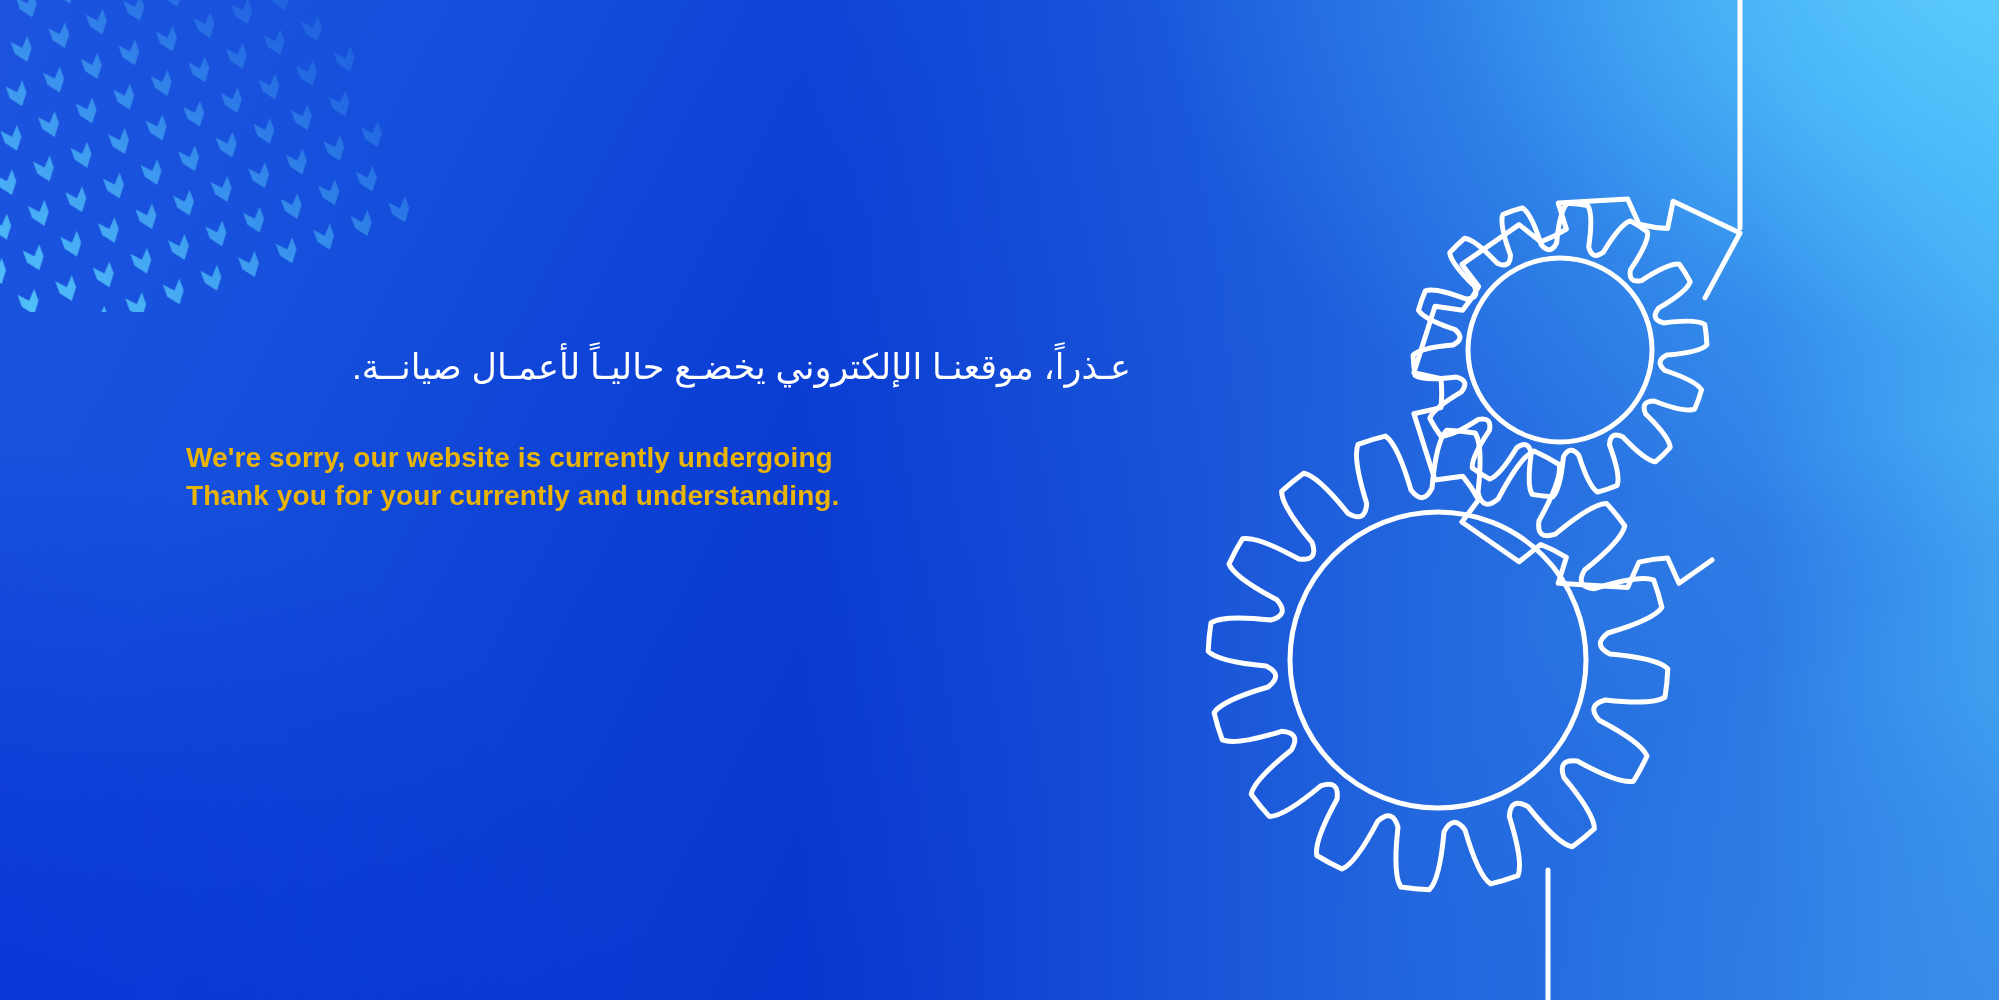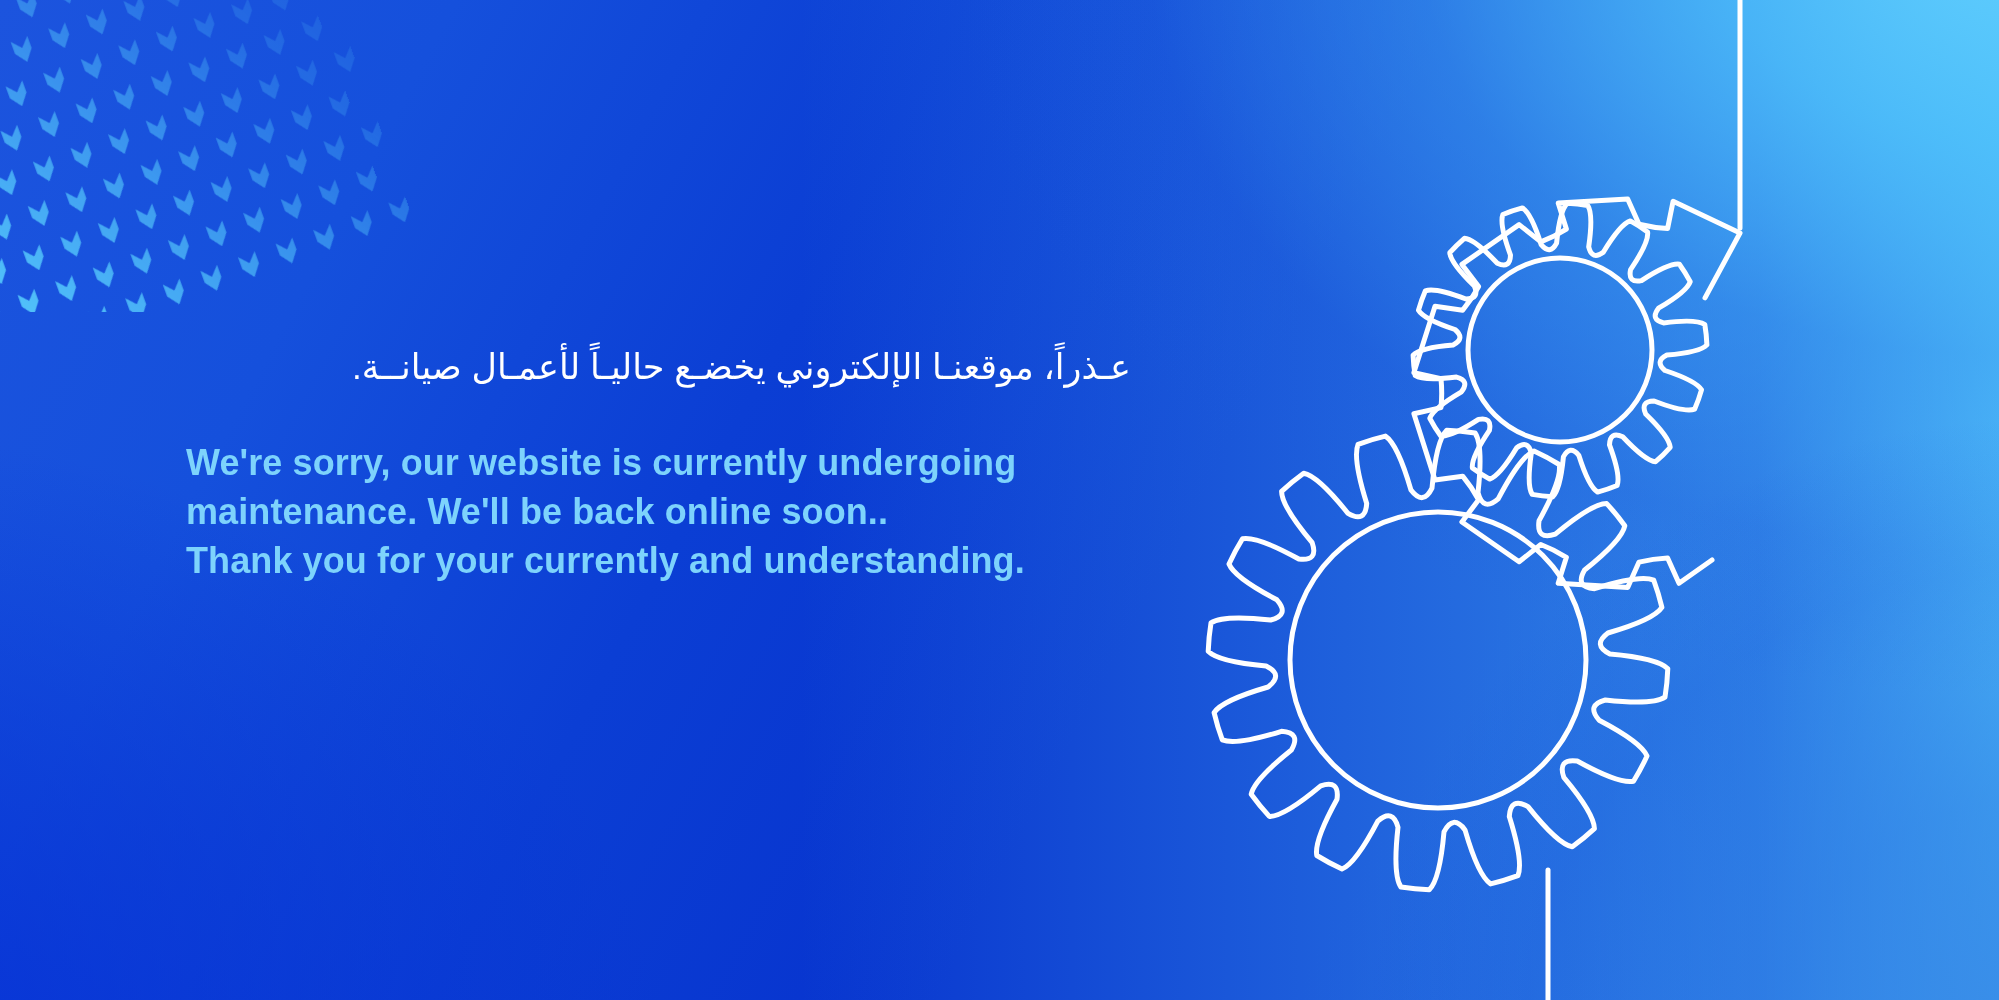--- a/index.html
+++ b/index.html
@@ -97,22 +97,22 @@
     line-height: 1.52;
     font-weight: 400;
     letter-spacing: 0.2px;
     width: 945px;
     white-space: nowrap;
   }
   .ar-line { display: block; }
 
   .en-block {
     margin-top: 46px;
-    color: #7dd3fc;
-    font-size: 36px;
+    color: #eab308;
+    font-size: 28px;
     line-height: 1.36;
     font-weight: 700;
     letter-spacing: 0.1px;
     direction: ltr;
     text-align: left;
   }
   .en-line { display: block; white-space: nowrap; }
 </style>
 </head>
 <body>
@@ -236,18 +236,17 @@
         </g>
     </svg>
   </div>
 
   <div class="copy">
     <div class="ar-block">
       <span class="ar-line">عـذراً، موقعنـا الإلكتروني يخضـع حاليـاً لأعمـال صيانــة.</span>
     </div>
     <div class="en-block">
       <span class="en-line">We're sorry, our website is currently undergoing</span>
-      <span class="en-line">maintenance. We'll be back online soon..</span>
       <span class="en-line">Thank you for your currently and understanding.</span>
     </div>
   </div>
 
 </div>
 
 </body></html>

